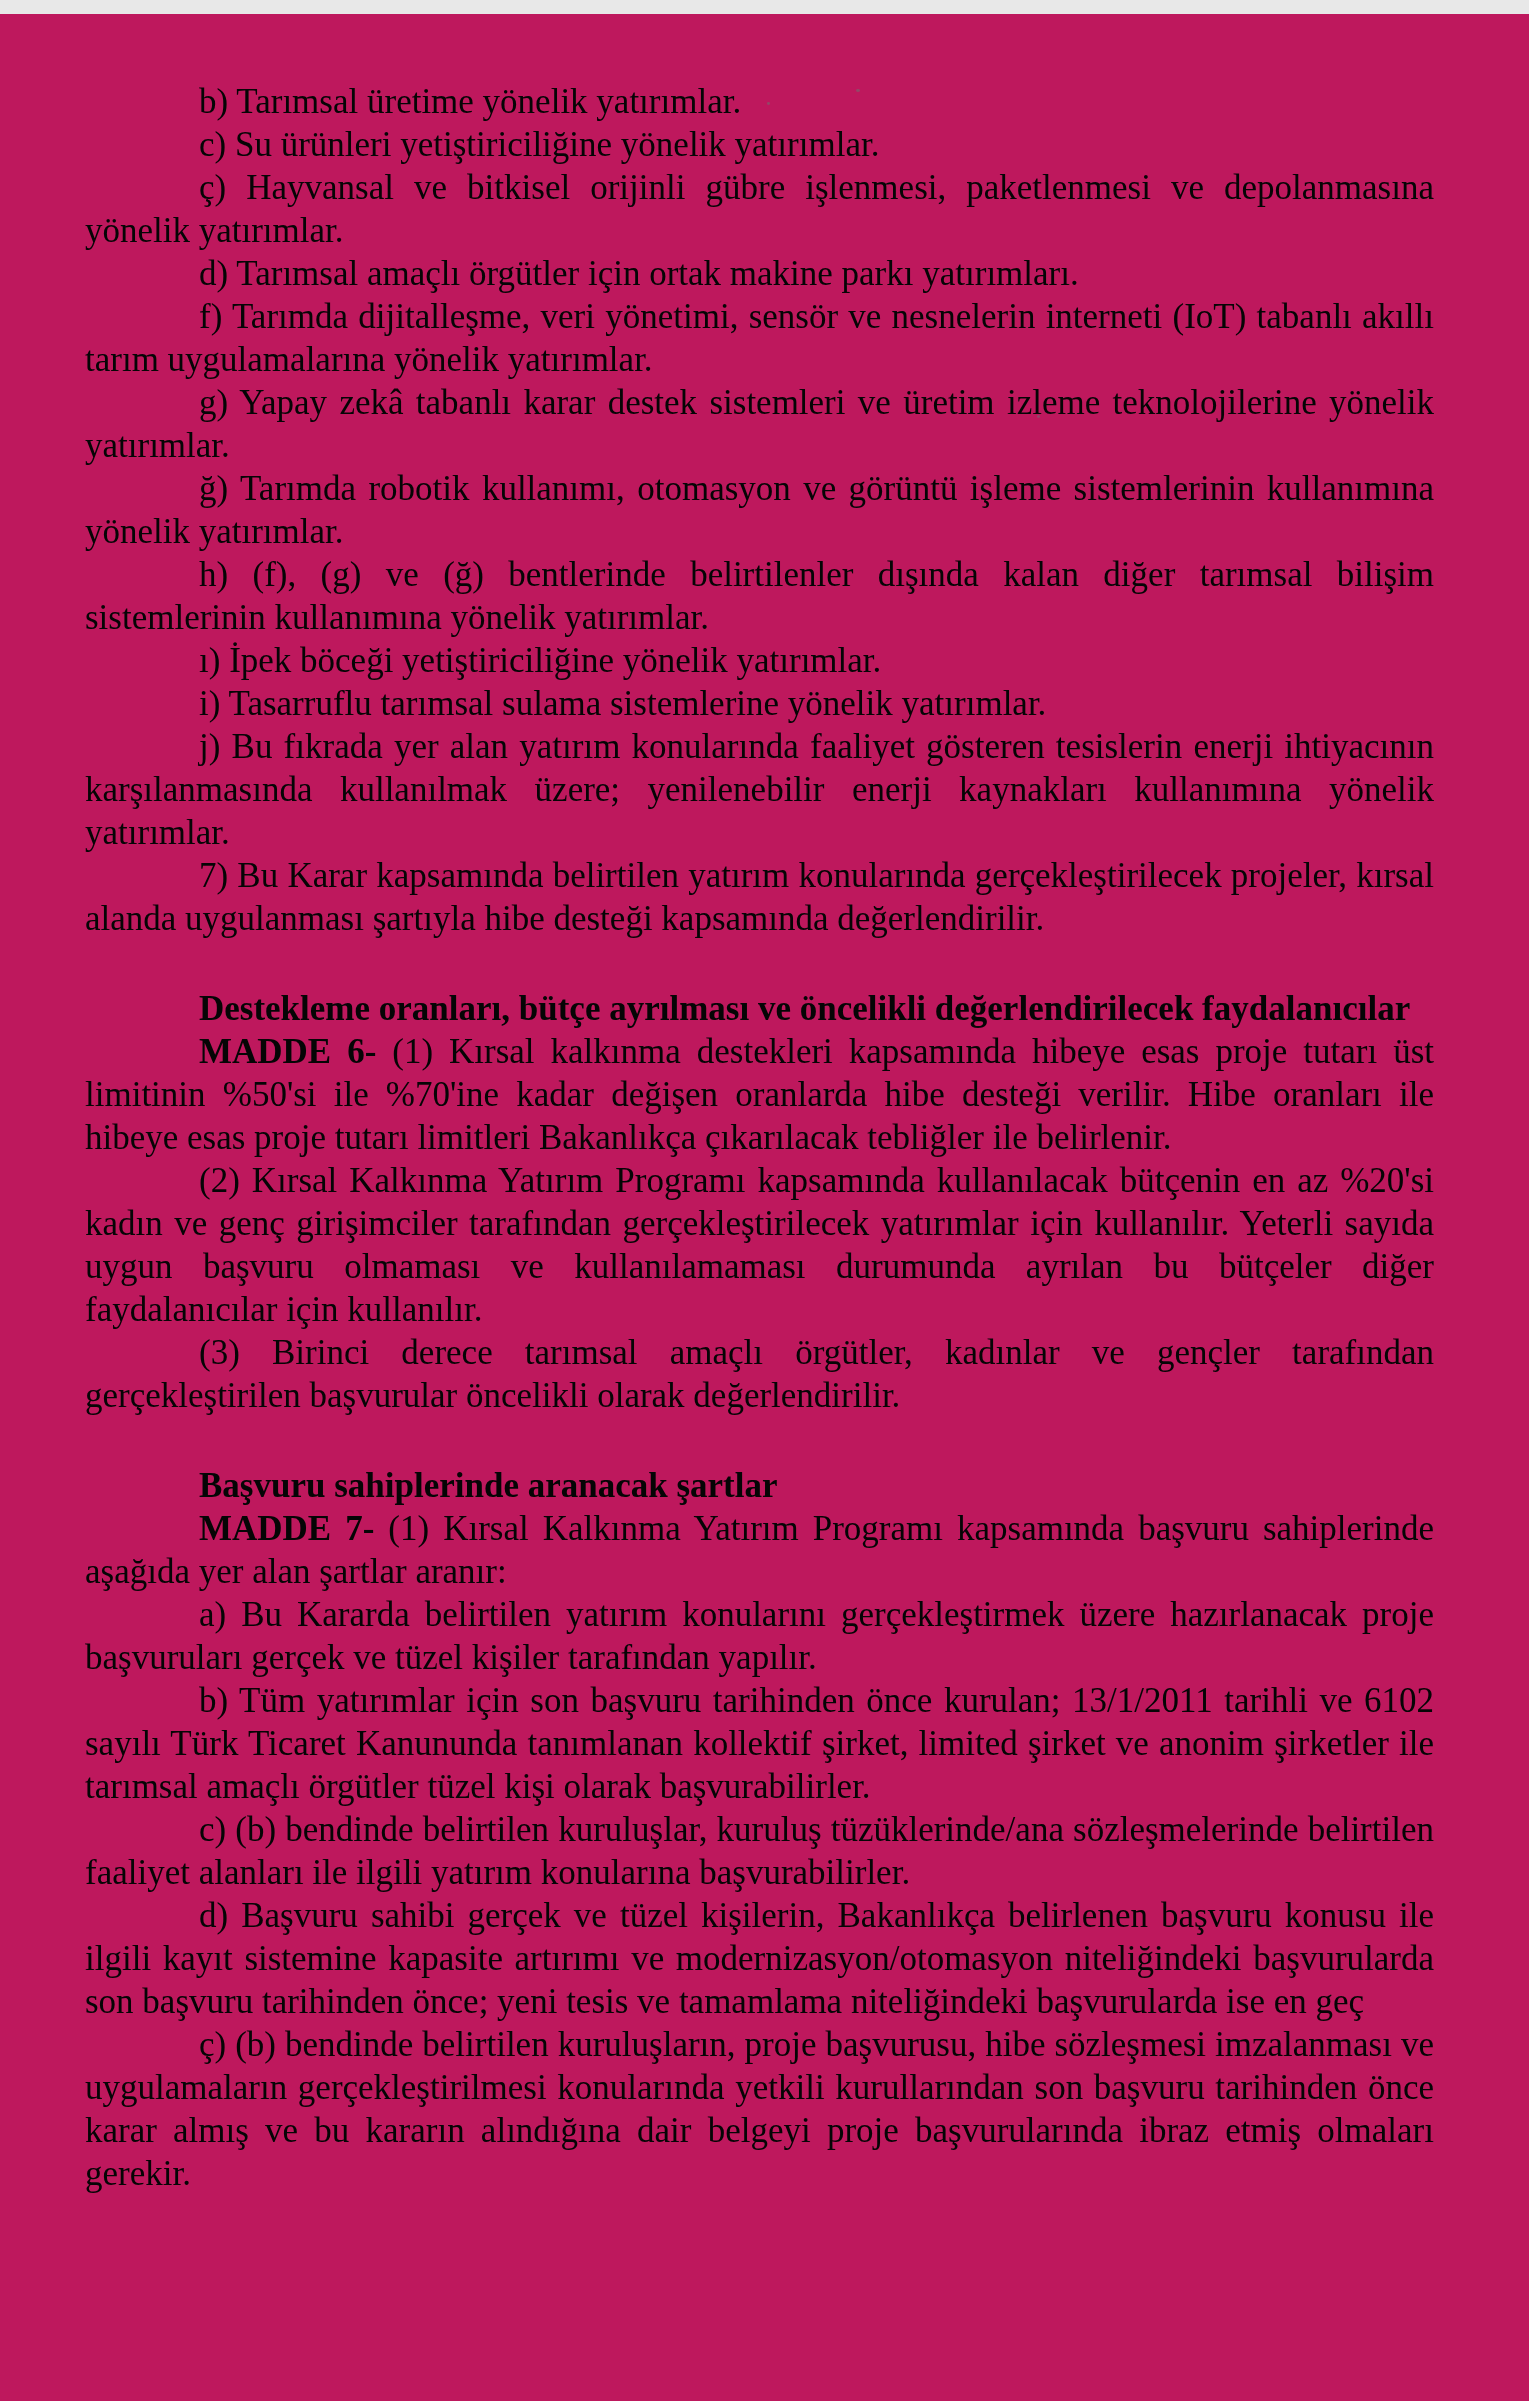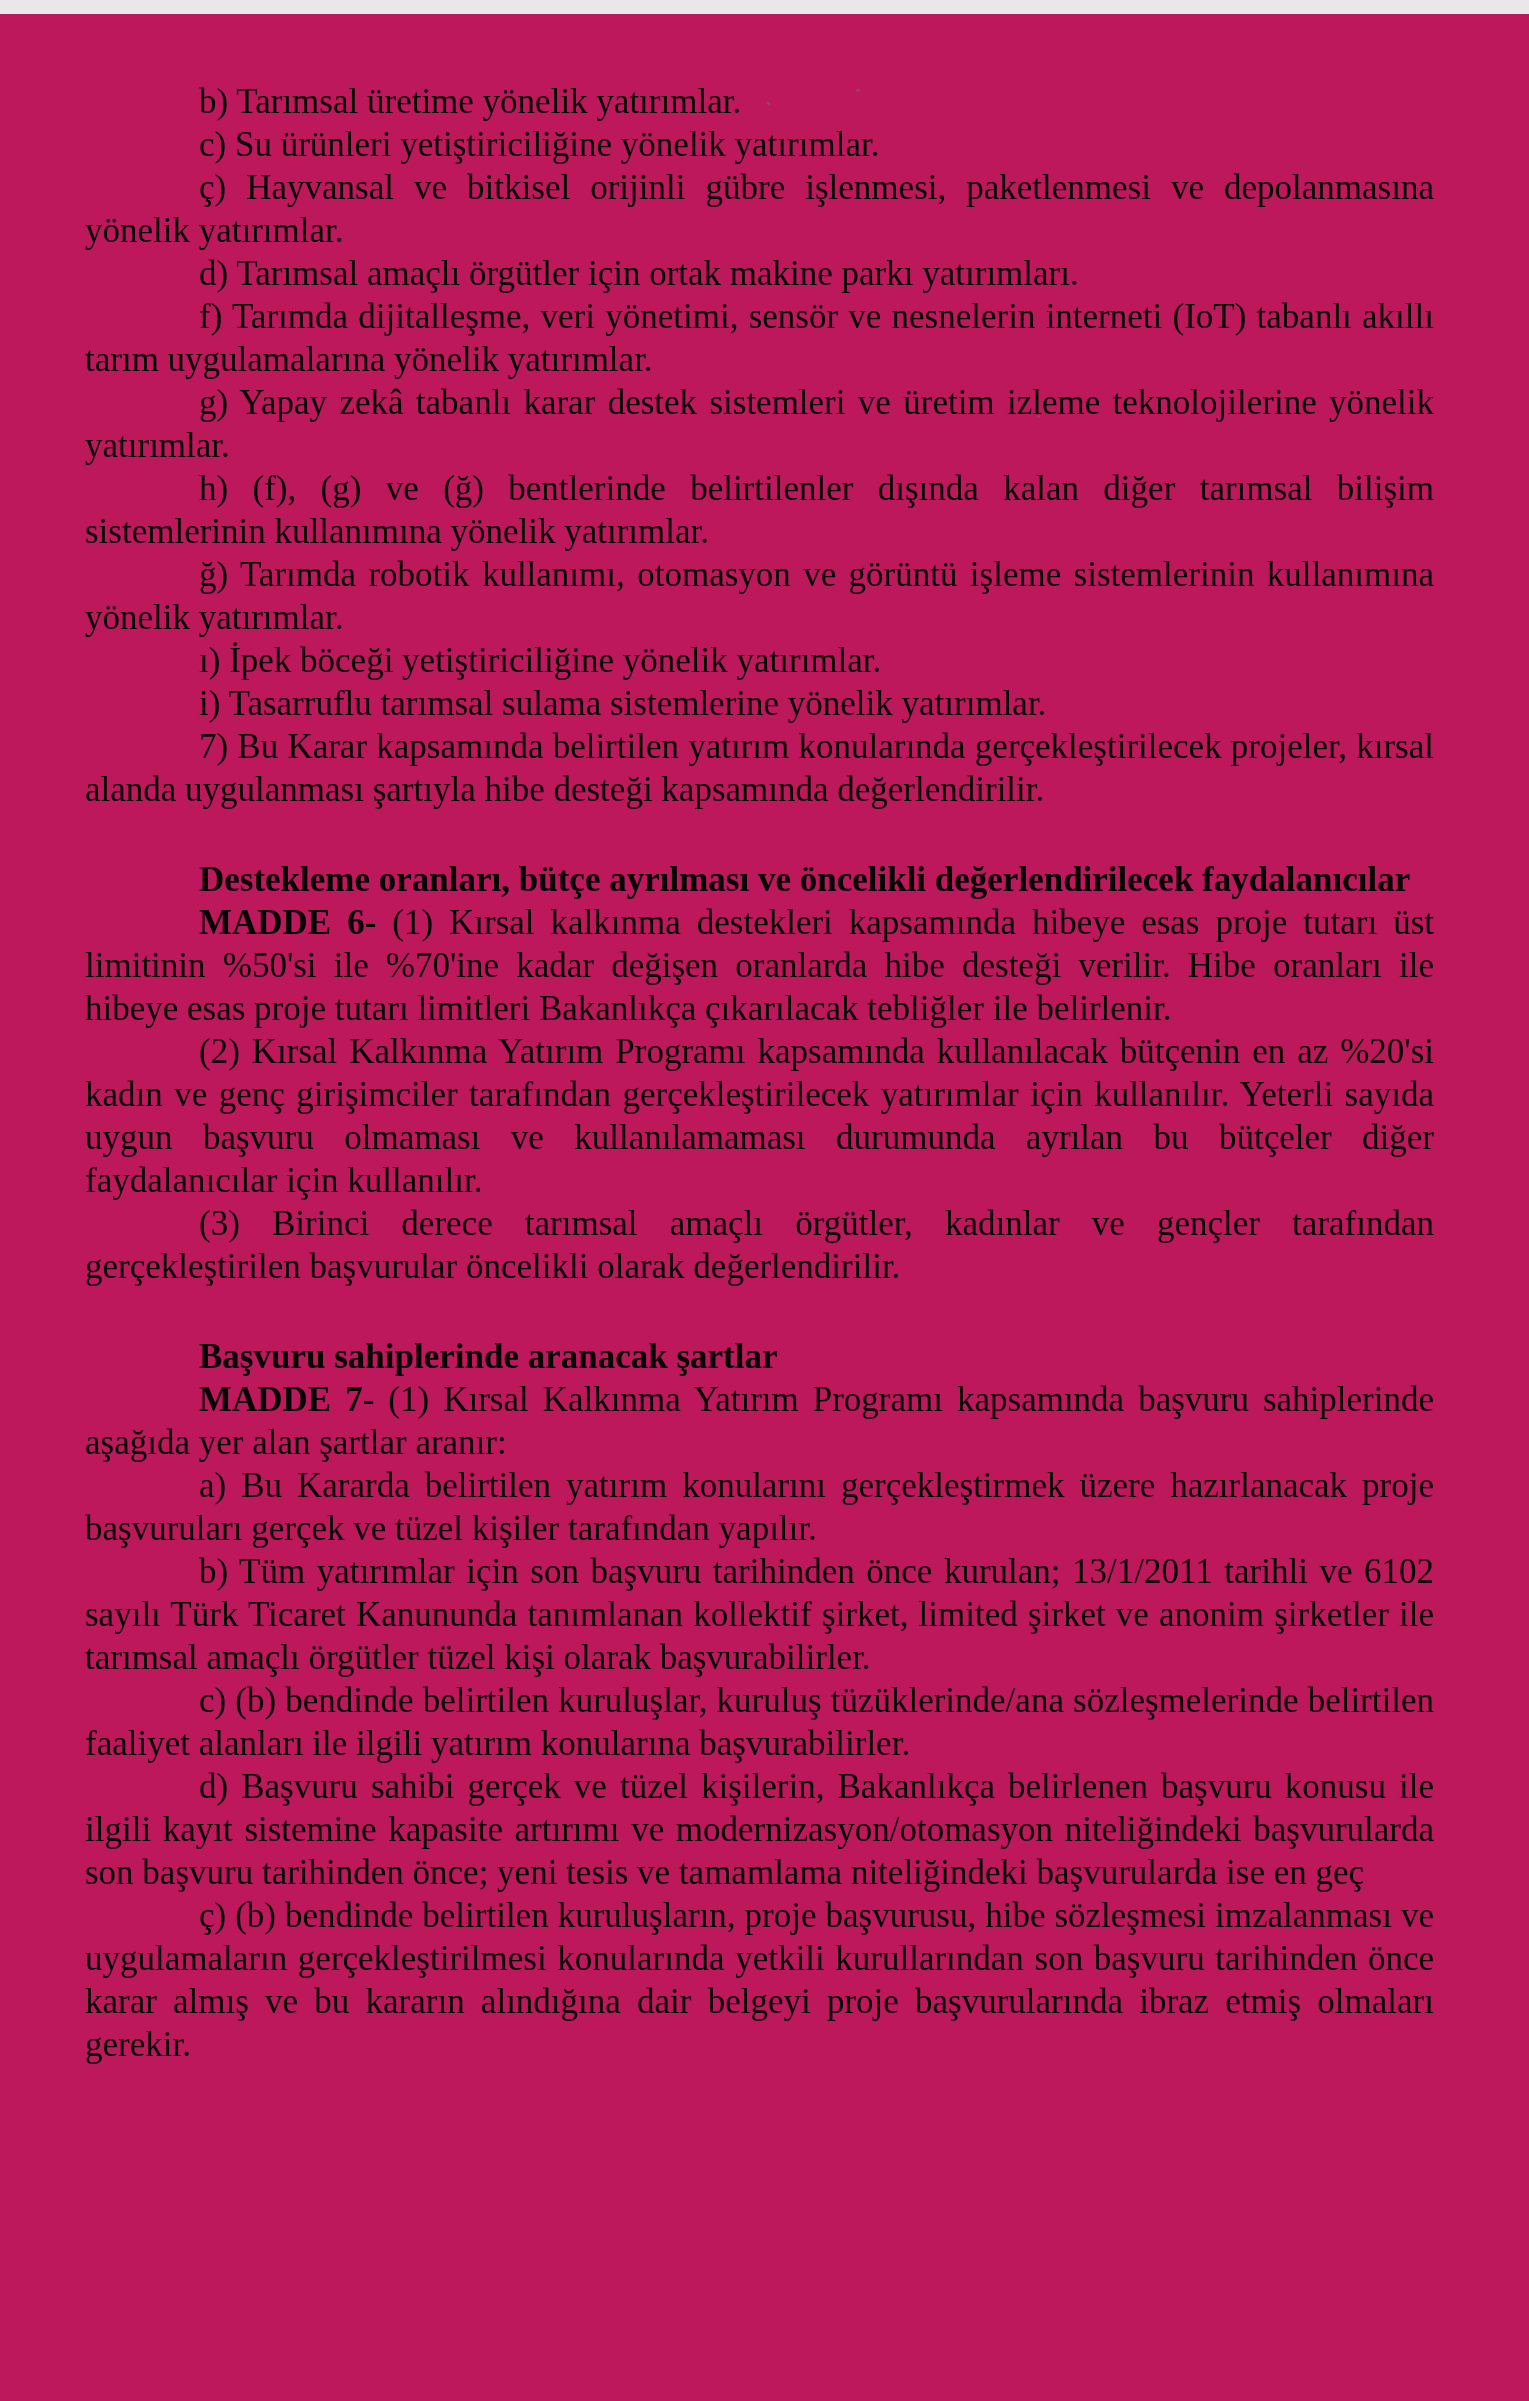--- a/index.html
+++ b/index.html
@@ -57,24 +57,25 @@
   <div class="speck s1"></div>
   <div class="speck s2"></div>
   <div class="speck s3"></div>
   <div class="textblock">
       <p class="body">b) Tarımsal üretime yönelik yatırımlar.</p>
       <p class="body">c) Su ürünleri yetiştiriciliğine yönelik yatırımlar.</p>
       <p class="body">ç) Hayvansal ve bitkisel orijinli gübre işlenmesi, paketlenmesi ve depolanmasına yönelik yatırımlar.</p>
       <p class="body">d) Tarımsal amaçlı örgütler için ortak makine parkı yatırımları.</p>
       <p class="body">f) Tarımda dijitalleşme, veri yönetimi, sensör ve nesnelerin interneti (IoT) tabanlı akıllı tarım uygulamalarına yönelik yatırımlar.</p>
       <p class="body">g) Yapay zekâ tabanlı karar destek sistemleri ve üretim izleme teknolojilerine yönelik yatırımlar.</p>
+      <p class="body">ğ) Tarımda robotik kullanımı, otomasyon ve görüntü işleme sistemlerinin kullanımına yönelik yatırımlar.</p>
       <p class="body">h) (f), (g) ve (ğ) bentlerinde belirtilenler dışında kalan diğer tarımsal bilişim sistemlerinin kullanımına yönelik yatırımlar.</p>
-      <p class="body">ğ) Tarımda robotik kullanımı, otomasyon ve görüntü işleme sistemlerinin kullanımına yönelik yatırımlar.</p>
       <p class="body">ı) İpek böceği yetiştiriciliğine yönelik yatırımlar.</p>
       <p class="body">i) Tasarruflu tarımsal sulama sistemlerine yönelik yatırımlar.</p>
+      <p class="body">j) Bu fıkrada yer alan yatırım konularında faaliyet gösteren tesislerin enerji ihtiyacının karşılanmasında kullanılmak üzere; yenilenebilir enerji kaynakları kullanımına yönelik yatırımlar.</p>
       <p class="body">7) Bu Karar kapsamında belirtilen yatırım konularında gerçekleştirilecek projeler, kırsal alanda uygulanması şartıyla hibe desteği kapsamında değerlendirilir.</p>
       <p class="heading">Destekleme oranları, bütçe ayrılması ve öncelikli değerlendirilecek faydalanıcılar</p>
       <p class="madde"><b>MADDE 6-</b><span> (1) Kırsal kalkınma destekleri kapsamında hibeye esas proje tutarı üst limitinin %50'si ile %70'ine kadar değişen oranlarda hibe desteği verilir. Hibe oranları ile hibeye esas proje tutarı limitleri Bakanlıkça çıkarılacak tebliğler ile belirlenir.</span></p>
       <p class="body">(2) Kırsal Kalkınma Yatırım Programı kapsamında kullanılacak bütçenin en az %20'si kadın ve genç girişimciler tarafından gerçekleştirilecek yatırımlar için kullanılır. Yeterli sayıda uygun başvuru olmaması ve kullanılamaması durumunda ayrılan bu bütçeler diğer faydalanıcılar için kullanılır.</p>
       <p class="body">(3) Birinci derece tarımsal amaçlı örgütler, kadınlar ve gençler tarafından gerçekleştirilen başvurular öncelikli olarak değerlendirilir.</p>
       <p class="heading">Başvuru sahiplerinde aranacak şartlar</p>
       <p class="madde"><b>MADDE 7-</b><span> (1) Kırsal Kalkınma Yatırım Programı kapsamında başvuru sahiplerinde aşağıda yer alan şartlar aranır:</span></p>
       <p class="body">a) Bu Kararda belirtilen yatırım konularını gerçekleştirmek üzere hazırlanacak proje başvuruları gerçek ve tüzel kişiler tarafından yapılır.</p>
       <p class="body">b) Tüm yatırımlar için son başvuru tarihinden önce kurulan; 13/1/2011 tarihli ve 6102 sayılı Türk Ticaret Kanununda tanımlanan kollektif şirket, limited şirket ve anonim şirketler ile tarımsal amaçlı örgütler tüzel kişi olarak başvurabilirler.</p>
       <p class="body">c) (b) bendinde belirtilen kuruluşlar, kuruluş tüzüklerinde/ana sözleşmelerinde belirtilen faaliyet alanları ile ilgili yatırım konularına başvurabilirler.</p>

